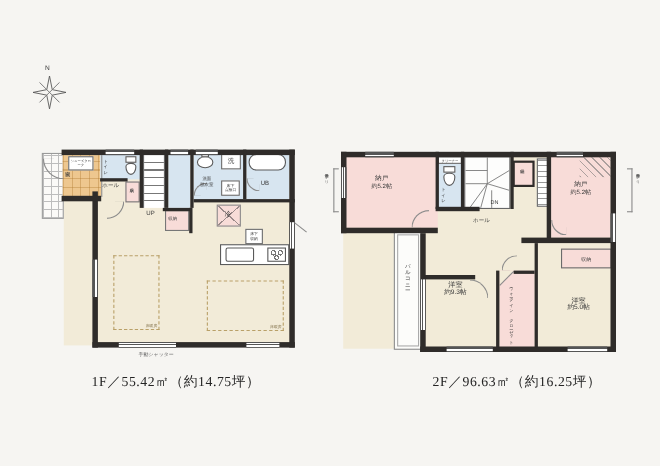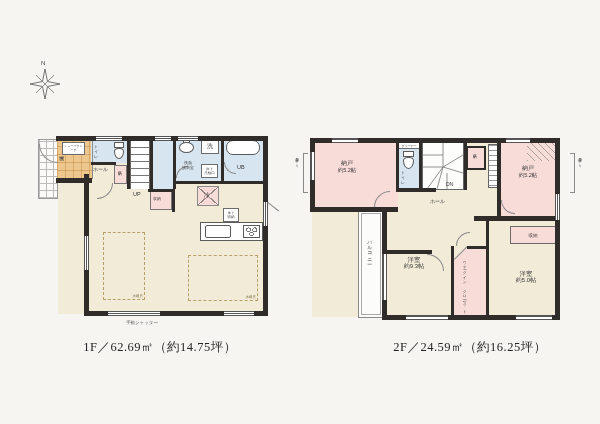--- a/index.html
+++ b/index.html
@@ -247,16 +247,16 @@
     <div class="lbl v" style="left:167px;top:120px;height:54px;font-size:3.8px;line-height:1.4;">
       <span>ウォークイン</span>
       <span>クローゼット</span>
     </div>
     <div class="lbl lblc" style="left:208px;top:132px;width:48px;">
       <span style="display:block;font-size:6.5px;">洋室</span>
       <span style="display:block;font-size:6px;">約5.0帖</span>
     </div>
   </div>
 
-  <div class="caption" style="left:55px;top:339px;width:210px;">1F／62.69㎡（約14.75坪）</div>
-  <div class="caption" style="left:355px;top:339px;width:230px;">2F／24.59㎡（約16.25坪）</div>
+  <div class="caption" style="left:55px;top:339px;width:210px;">1F／55.42㎡（約14.75坪）</div>
+  <div class="caption" style="left:355px;top:339px;width:230px;">2F／96.63㎡（約16.25坪）</div>
 
 </div>
 
 </body></html>

